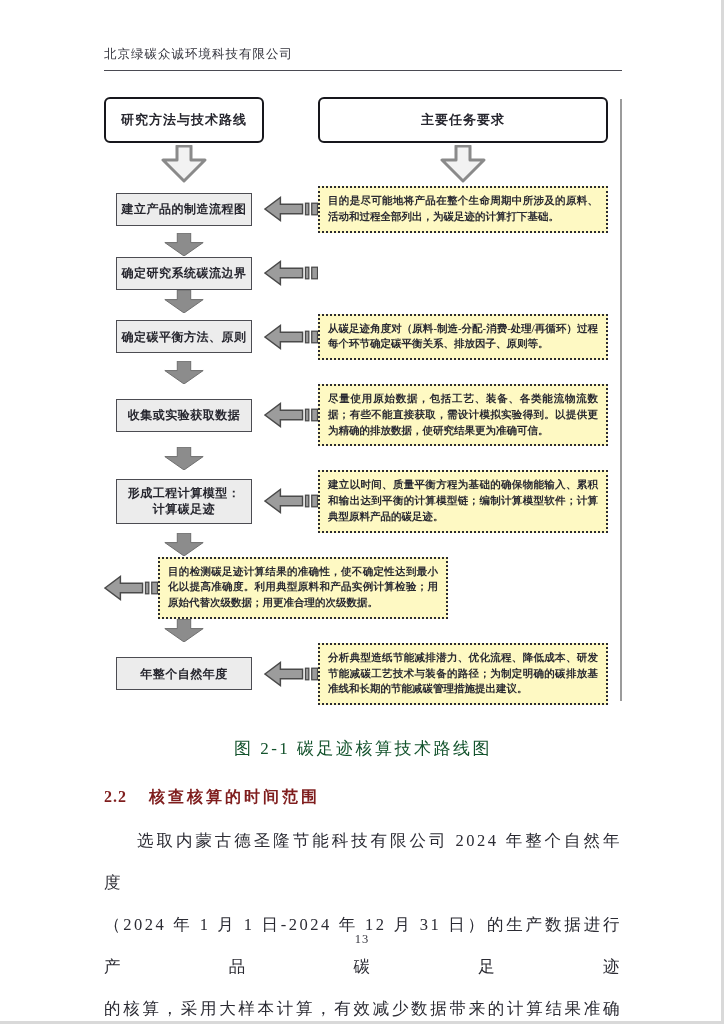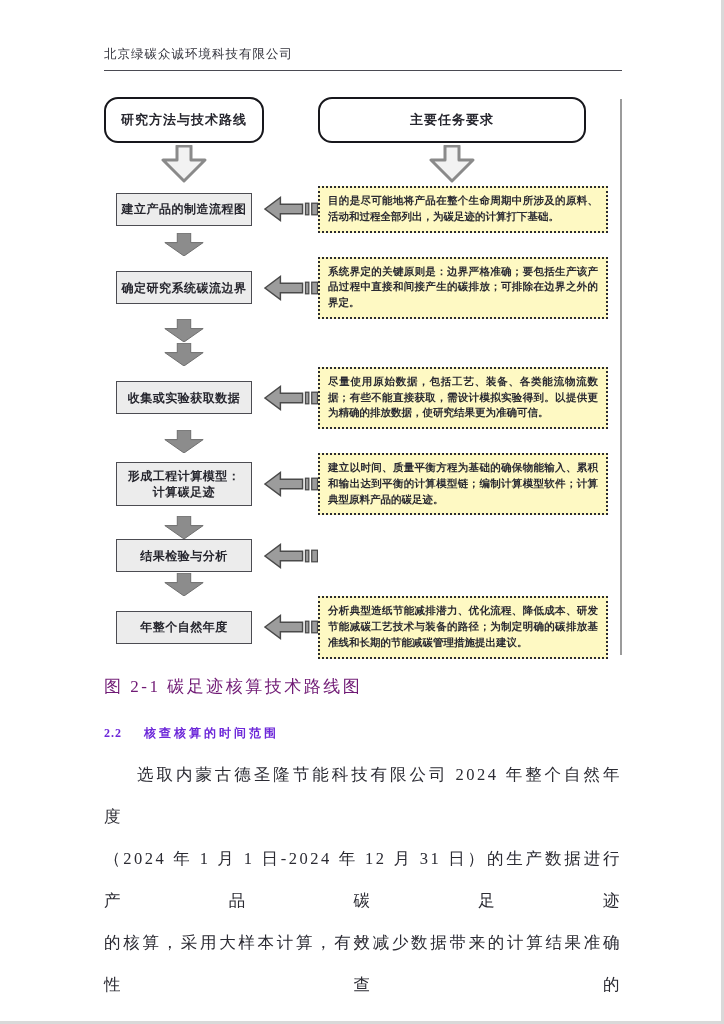--- a/index.html
+++ b/index.html
@@ -20,23 +20,23 @@
     font-size:12.5px; letter-spacing:1px; color:#33333c;
     padding-bottom:7px; border-bottom:1.6px solid #4a4a52; }
 
   
   .flowchart { margin-top:26px; position:relative; padding-right:24px; }
   .fc-edge-line { position:absolute; right:0; top:2px; bottom:4px; width:2px; background:#9b9b9b; }
 
   .fc-row { display:flex; align-items:center; }
   .fc-left  { width:160px; display:flex; justify-content:center; flex-shrink:0; }
   .fc-mid   { width:54px; display:flex; justify-content:center; align-items:center; flex-shrink:0; }
-  .fc-right { width:268px; flex-shrink:0; }
-
-  .fc-head-box { border:2.5px solid #17171c; border-radius:14px; background:#fff;
+  .fc-right { width:290px; flex-shrink:0; }
+
+  .fc-head-box { border:2.5px solid #17171c; border-radius:6px; background:#fff;
     font-weight:bold; font-size:13px; letter-spacing:1px;
     display:flex; align-items:center; justify-content:center; height:46px; }
   .fc-head-box.left { width:160px; }
   .fc-head-box.right { width:290px; }
 
   .fc-hollow-row { height:40px; margin:1px 0 2px; }
   .fc-hollow-row .fc-left, .fc-hollow-row .fc-right { justify-content:center; display:flex; }
 
   .step-box { background:#ececec; border:1.8px solid #4c4c52; width:136px;
     min-height:33px; display:flex; flex-direction:column; align-items:center; justify-content:center;
@@ -44,23 +44,23 @@
     padding:5px 12px; line-height:1.35; white-space:nowrap; }
 
   .task-box { border:2px dotted #2a2a30; background:#fef9c3; width:290px;
     padding:5px 8px 6px; font-weight:bold; font-size:10.5px; line-height:1.5;
     text-align:justify; color:#2a2a32; }
 
   .fc-connector { height:24px; display:flex; }
   .fc-connector .fc-left { align-items:center; }
 
   
-  .figure-caption { text-align:left; font-size:17px; letter-spacing:2.5px;
-    margin-top:16px; color:#701a75; }
-  .section-heading { margin-top:27px; font-weight:bold; font-size:12px; color:#6d28d9; }
+  .figure-caption { text-align:center; font-size:17px; letter-spacing:2.5px;
+    margin-top:32px; color:#14532d; }
+  .section-heading { margin-top:27px; font-weight:bold; font-size:16px; color:#7f1d1d; }
   .section-heading .sec-num { letter-spacing:1px; margin-right:22px; }
   .section-heading .sec-title { letter-spacing:3px; }
 
   .body-para { margin-top:12px; font-size:16.5px; color:#2b2b33; }
   .body-line { line-height:42px; letter-spacing:2.5px;
     text-align:justify; text-align-last:justify; }
   .body-line.first { text-indent:2em; }
 
   .page-number { position:absolute; top:932px; left:0; width:724px;
     text-align:center; font-size:12.5px; color:#33333c; letter-spacing:1px; }
@@ -139,35 +139,49 @@
           <span>确定研究系统碳流边界</span>
         </div>
       </div>
       <div class="fc-mid">
         <svg width="54" height="28" viewBox="0 0 56 28">
           <polygon points="1,14 17,2 17,9 40,9 40,19 17,19 17,26" fill="#9c9c9c" stroke="#4a4a4a" stroke-width="1.5"></polygon>
           <rect x="43" y="8" width="3.5" height="12" fill="#9c9c9c" stroke="#4a4a4a" stroke-width="1.3"></rect>
           <rect x="49.5" y="8" width="6" height="12" fill="#9c9c9c" stroke="#4a4a4a" stroke-width="1.3"></rect>
         </svg>
       </div>
-      <div class="fc-right">
-        <div class="task-box">
-          <span>系统界定的关键原则是：边界严格准确；要包括生产该产品过程中直接和间接产生的碳排放；可排除在边界之外的界定。</span>
-        </div>
-      </div>
-    </div>
-
-    <div class="fc-connector">
-      <div class="fc-left">
-        <svg width="40" height="23" viewBox="0 0 40 24">
-          <polygon points="13,0 27,0 27,10 40,10 20,24 0,10 13,10" fill="#8c8c8c" stroke="#6b6b6b" stroke-width="1"></polygon>
-        </svg>
-      </div>
-    </div>
-
+    </div>
+
+    <div class="fc-connector">
+      <div class="fc-left">
+        <svg width="40" height="23" viewBox="0 0 40 24">
+          <polygon points="13,0 27,0 27,10 40,10 20,24 0,10 13,10" fill="#8c8c8c" stroke="#6b6b6b" stroke-width="1"></polygon>
+        </svg>
+      </div>
+    </div>
+
+    <div class="fc-row">
+      <div class="fc-left">
+        <div class="step-box">
+          <span>确定碳平衡方法、原则</span>
+        </div>
+      </div>
+      <div class="fc-mid">
+        <svg width="54" height="28" viewBox="0 0 56 28">
+          <polygon points="1,14 17,2 17,9 40,9 40,19 17,19 17,26" fill="#9c9c9c" stroke="#4a4a4a" stroke-width="1.5"></polygon>
+          <rect x="43" y="8" width="3.5" height="12" fill="#9c9c9c" stroke="#4a4a4a" stroke-width="1.3"></rect>
+          <rect x="49.5" y="8" width="6" height="12" fill="#9c9c9c" stroke="#4a4a4a" stroke-width="1.3"></rect>
+        </svg>
+      </div>
+      <div class="fc-right">
+        <div class="task-box">
+          <span>从碳足迹角度对（原料-制造-分配-消费-处理/再循环）过程每个环节确定碳平衡关系、排放因子、原则等。</span>
+        </div>
+      </div>
+    </div>
 
     <div class="fc-connector">
       <div class="fc-left">
         <svg width="40" height="23" viewBox="0 0 40 24">
           <polygon points="13,0 27,0 27,10 40,10 20,24 0,10 13,10" fill="#8c8c8c" stroke="#6b6b6b" stroke-width="1"></polygon>
         </svg>
       </div>
     </div>
 
     <div class="fc-row">
@@ -221,31 +235,31 @@
 
     <div class="fc-connector">
       <div class="fc-left">
         <svg width="40" height="23" viewBox="0 0 40 24">
           <polygon points="13,0 27,0 27,10 40,10 20,24 0,10 13,10" fill="#8c8c8c" stroke="#6b6b6b" stroke-width="1"></polygon>
         </svg>
       </div>
     </div>
 
     <div class="fc-row">
-      <div class="fc-left">
-        <div class="step-box">
-          <span>结果检验与分析</span>
-        </div>
-      </div>
-      <div class="fc-mid">
-        <svg width="54" height="28" viewBox="0 0 56 28">
-          <polygon points="1,14 17,2 17,9 40,9 40,19 17,19 17,26" fill="#9c9c9c" stroke="#4a4a4a" stroke-width="1.5"></polygon>
-          <rect x="43" y="8" width="3.5" height="12" fill="#9c9c9c" stroke="#4a4a4a" stroke-width="1.3"></rect>
-          <rect x="49.5" y="8" width="6" height="12" fill="#9c9c9c" stroke="#4a4a4a" stroke-width="1.3"></rect>
-        </svg>
+      <div class="fc-mid">
+        <svg width="54" height="28" viewBox="0 0 56 28">
+          <polygon points="1,14 17,2 17,9 40,9 40,19 17,19 17,26" fill="#9c9c9c" stroke="#4a4a4a" stroke-width="1.5"></polygon>
+          <rect x="43" y="8" width="3.5" height="12" fill="#9c9c9c" stroke="#4a4a4a" stroke-width="1.3"></rect>
+          <rect x="49.5" y="8" width="6" height="12" fill="#9c9c9c" stroke="#4a4a4a" stroke-width="1.3"></rect>
+        </svg>
+      </div>
+      <div class="fc-right">
+        <div class="task-box">
+          <span>目的检测碳足迹计算结果的准确性，使不确定性达到最小化以提高准确度。利用典型原料和产品实例计算检验；用原始代替次级数据；用更准合理的次级数据。</span>
+        </div>
       </div>
     </div>
 
     <div class="fc-connector">
       <div class="fc-left">
         <svg width="40" height="23" viewBox="0 0 40 24">
           <polygon points="13,0 27,0 27,10 40,10 20,24 0,10 13,10" fill="#8c8c8c" stroke="#6b6b6b" stroke-width="1"></polygon>
         </svg>
       </div>
     </div>

